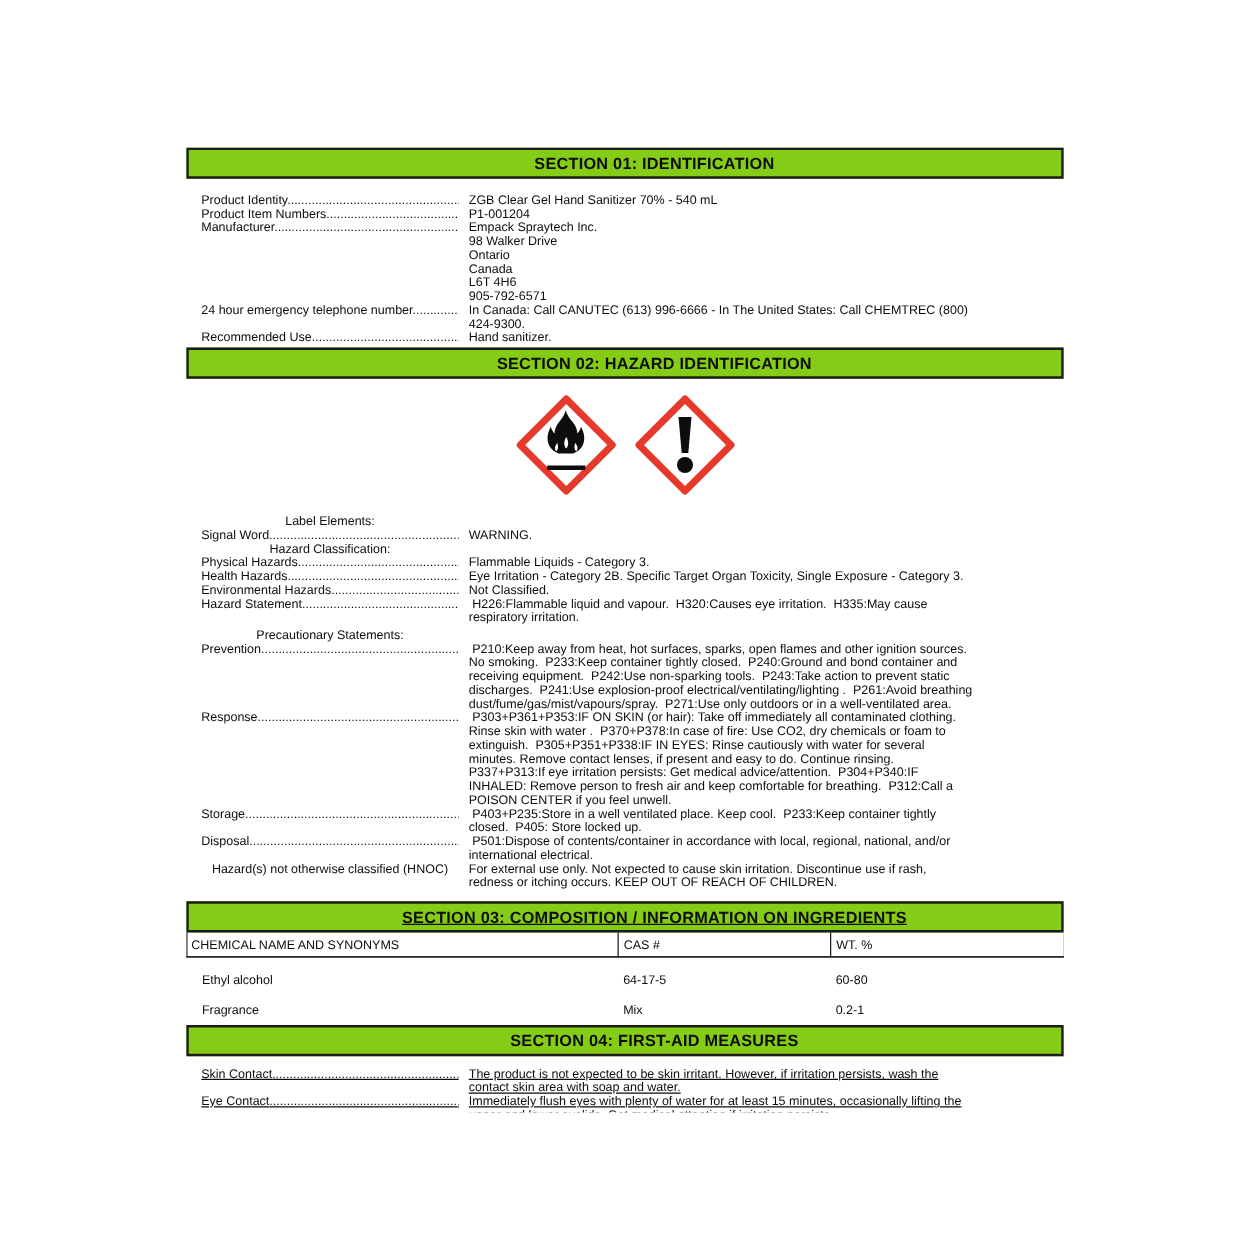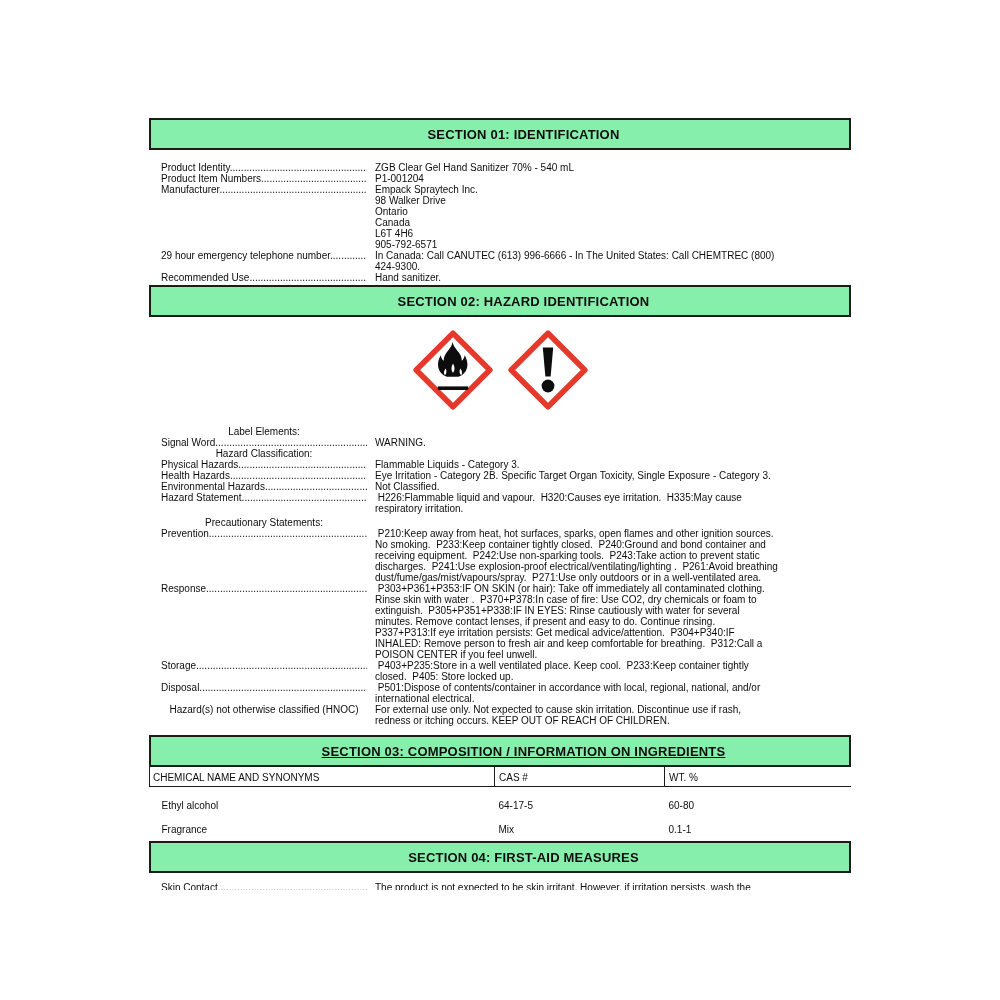--- a/index.html
+++ b/index.html
@@ -6,23 +6,23 @@
   body{
     width:1000px;height:1000px;background:#ffffff;position:relative;
     font-family:"Liberation Sans", sans-serif;color:#0d0d0d;
     -webkit-font-smoothing:antialiased;
   }
   .doc{
     position:absolute;left:149px;top:118px;width:702px;height:772px;
     overflow:hidden;font-size:10px;line-height:11px;
   }
   .sec-box{
-    box-sizing:border-box;border:2px solid #1c1c1c;height:32px;
+    box-sizing:border-box;border:2px solid #1c1c1c;height:25px;
     display:flex;align-items:center;justify-content:center;
-    font-weight:bold;font-size:13px;letter-spacing:.2px;background:#86efac;padding-left:47px;
+    font-weight:bold;font-size:13px;letter-spacing:.2px;background:#84cc16;padding-left:47px;
   }
   .rowlist{padding-left:12px;}
   #s1-rows{margin-top:12px;margin-bottom:2px;}
   #s2-rows{margin-top:11px;margin-bottom:3px;}
   #s4-rows{margin-top:9px;text-decoration:underline;}
   .row{display:flex;align-items:flex-start;}
   .row.gap-top{margin-top:3px;}
   .lbl{flex:0 0 206px;margin-right:8px;overflow:hidden;white-space:nowrap;text-align:center;}
   .dotfill::after{content:"..........................................................................................................................";}
   .val{width:492px;white-space:pre-wrap;}
@@ -88,21 +88,21 @@
         <span class="lbl"><span></span></span>
         <span class="val">L6T 4H6</span>
       </div>
 
       <div class="row no-dots">
         <span class="lbl"><span></span></span>
         <span class="val">905-792-6571</span>
       </div>
 
       <div class="row">
-        <span class="lbl"><span>29 hour emergency telephone number</span><span class="dotfill"></span></span>
+        <span class="lbl"><span>24 hour emergency telephone number</span><span class="dotfill"></span></span>
         <span class="val">In Canada: Call CANUTEC (613) 996-6666 - In The United States: Call CHEMTREC (800)
 424-9300.</span>
       </div>
 
       <div class="row">
         <span class="lbl"><span>Recommended Use</span><span class="dotfill"></span></span>
         <span class="val">Hand sanitizer.</span>
       </div>
     </div>
 
@@ -231,21 +231,21 @@
     </thead>
     <tbody>
       <tr>
         <td>Ethyl alcohol</td>
         <td>64-17-5</td>
         <td>60-80</td>
       </tr>
       <tr>
         <td>Fragrance</td>
         <td>Mix</td>
-        <td>0.1-1</td>
+        <td>0.2-1</td>
       </tr>
     </tbody>
   </table>
 
   <div class="sec-box" id="s4-box">
     <span>SECTION 04: FIRST-AID MEASURES</span>
   </div>
 
   <div class="rowlist" id="s4-rows">
 

